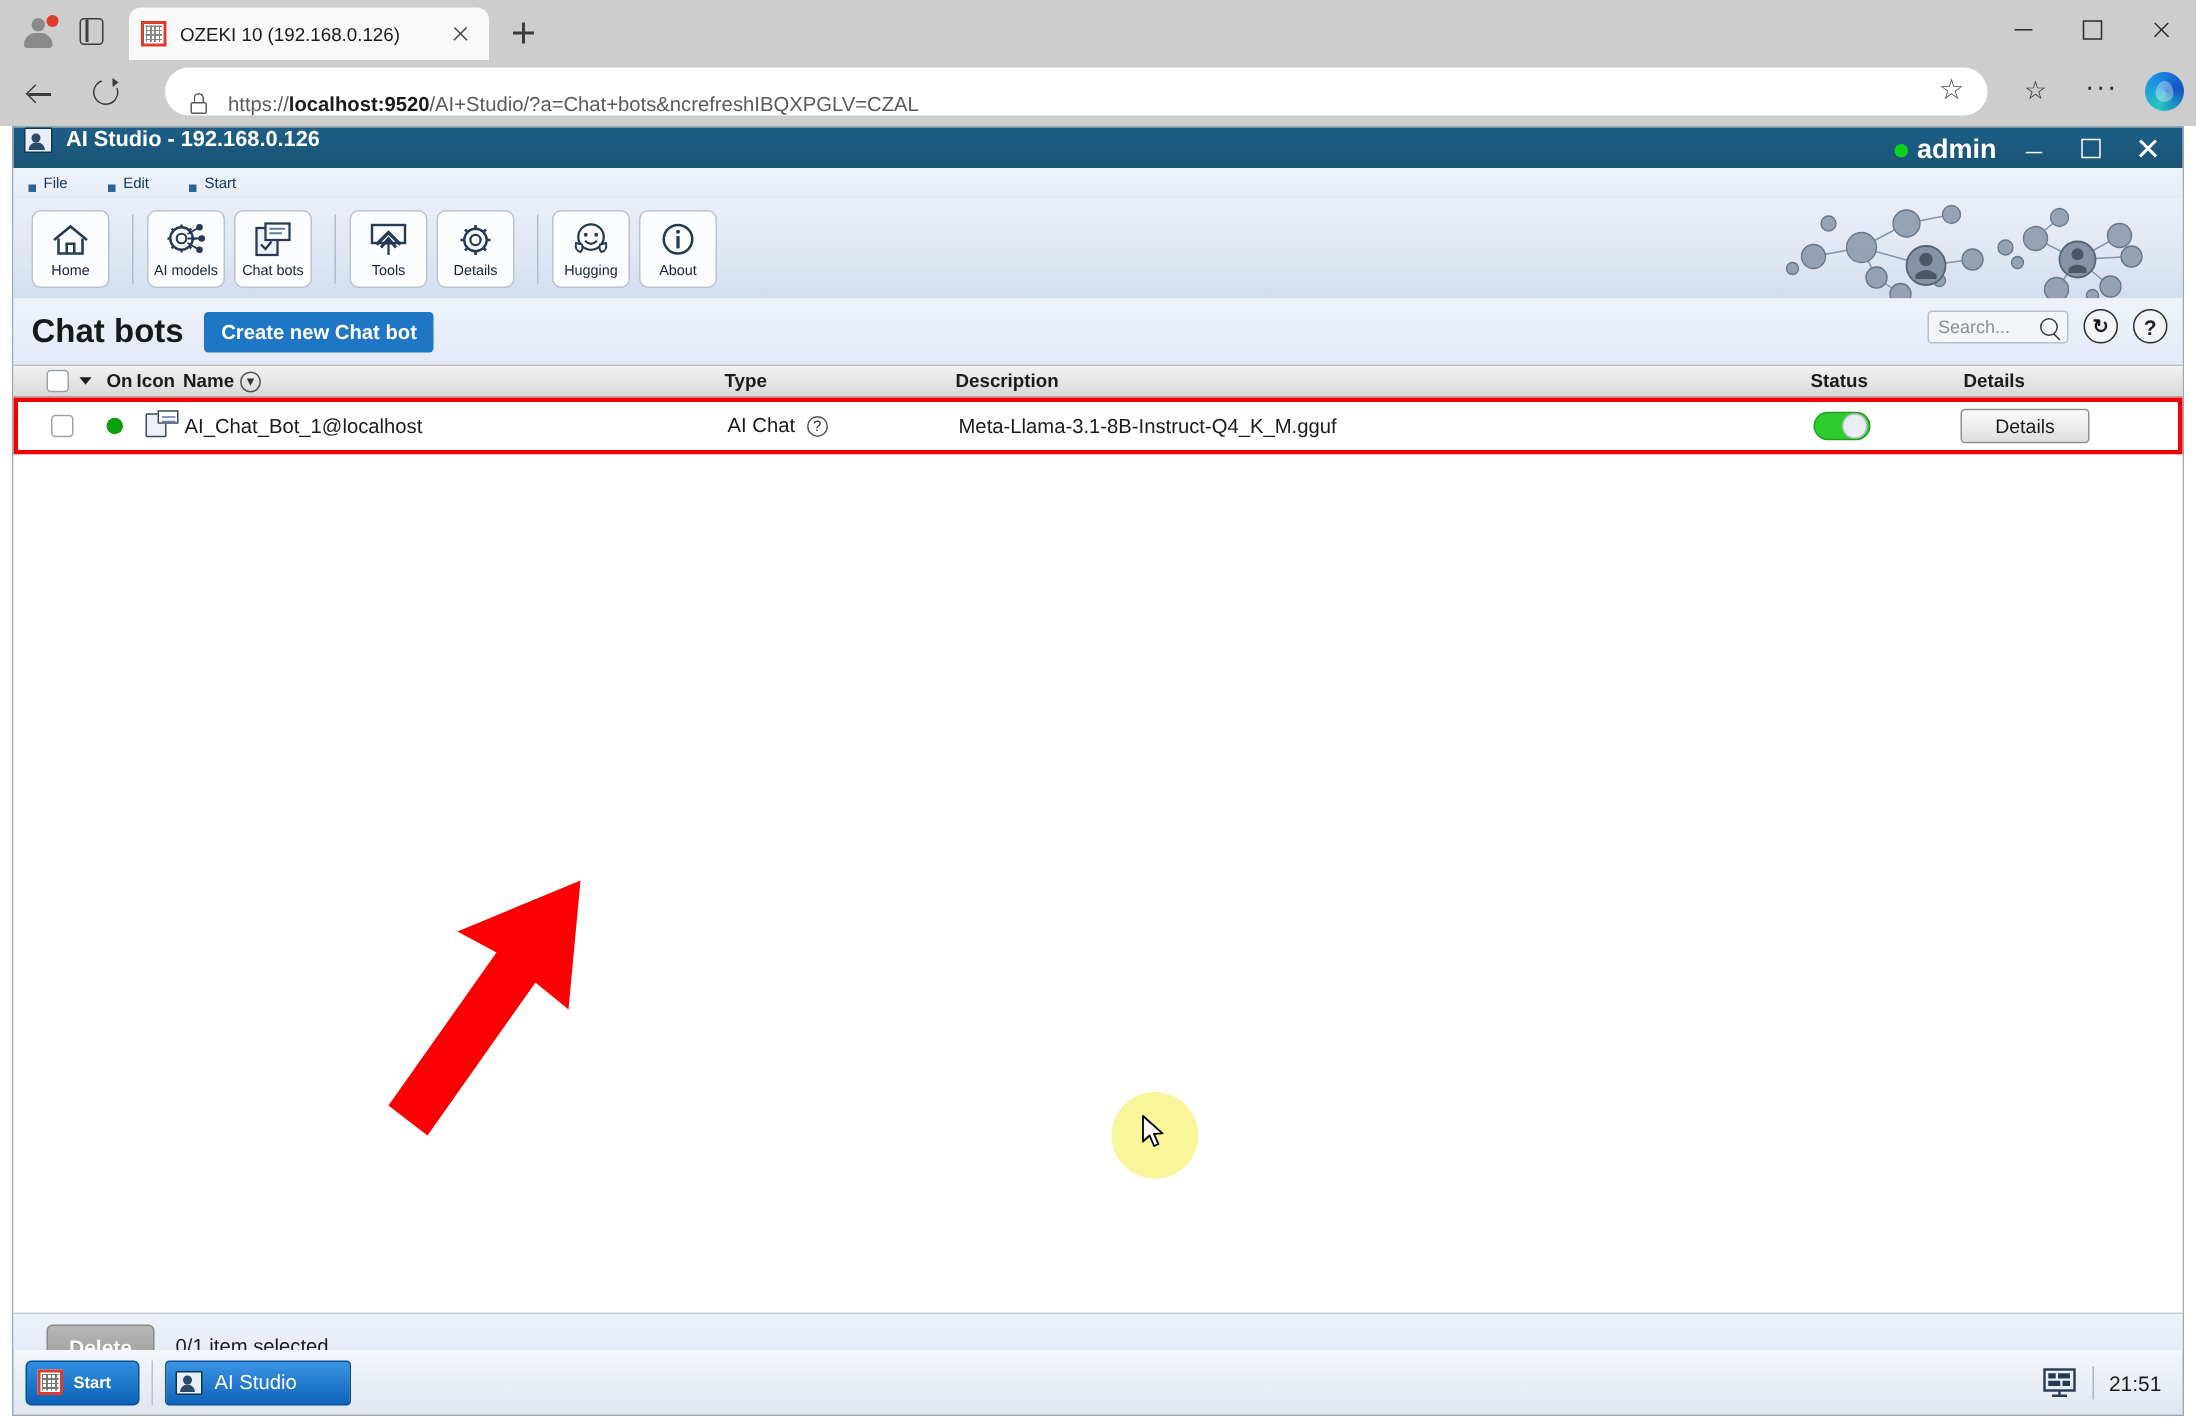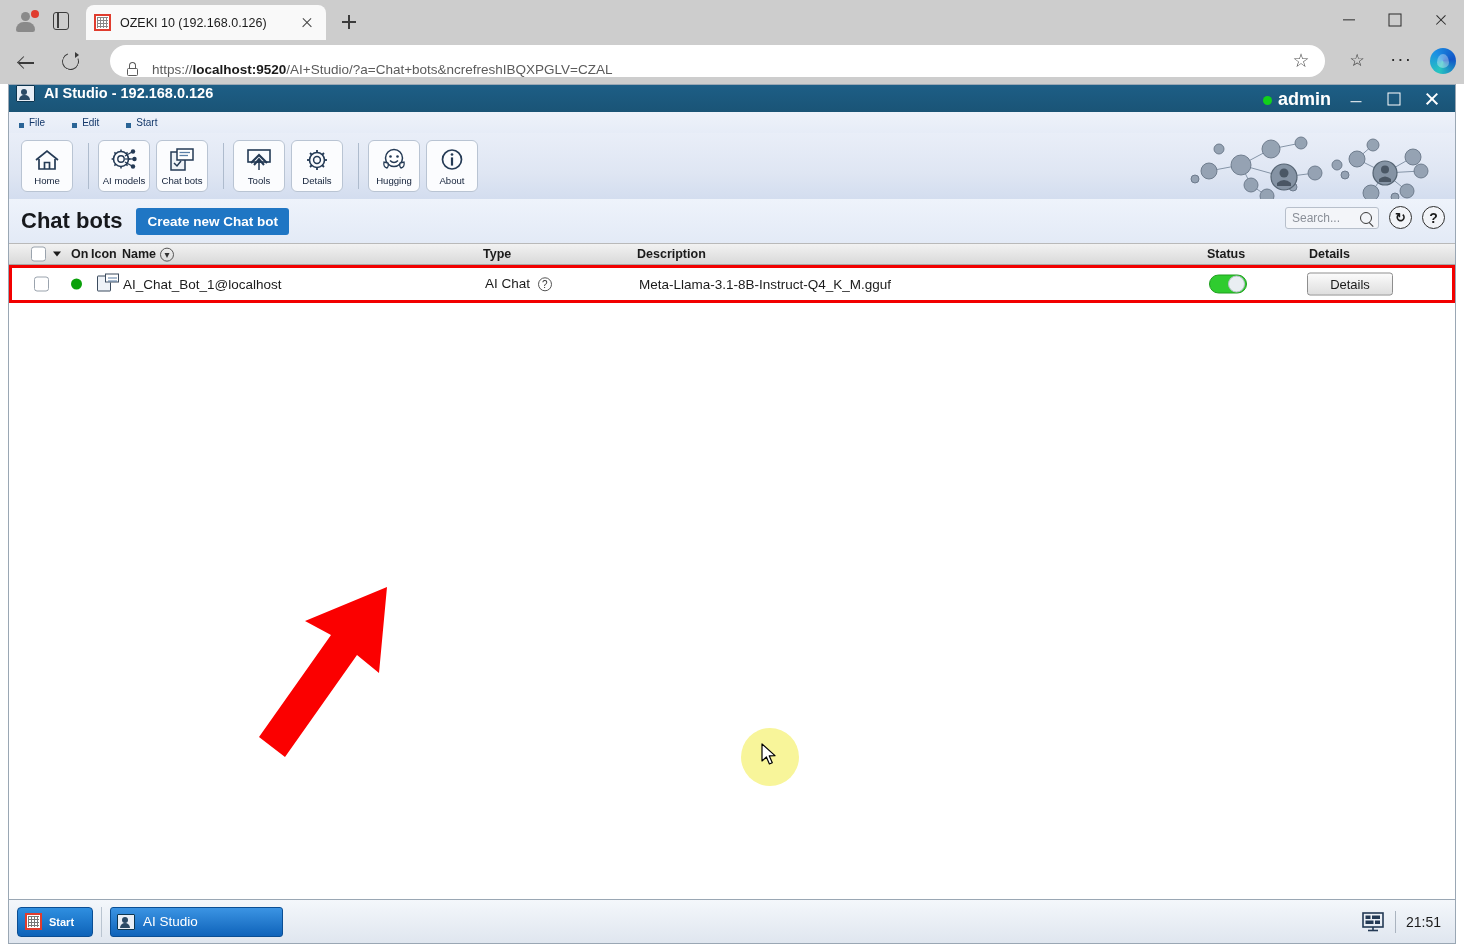--- a/index.html
+++ b/index.html
@@ -381,21 +381,21 @@
     background: #ffffff; position: relative; overflow: hidden; flex: 0 0 17px;
   }
   .start-ico::before {
     content: ""; position: absolute; inset: 1px;
     background:
       repeating-linear-gradient(to right, #777 0 1px, transparent 1px 3px),
       repeating-linear-gradient(to bottom, #777 0 1px, transparent 1px 3px);
   }
   .tb-divider { width: 1px; height: 30px; background: #b9c4d0; margin: 0 8px; }
   .task-item {
-    width: 173px; height: 30px; border-radius: 3px;
+    width: 124px; height: 30px; border-radius: 3px;
     background: linear-gradient(to bottom, #3b94e3, #0f63ba);
     border: 1px solid #0a4e94;
     display: flex; align-items: center; padding-left: 6px;
     color: #fff; font-size: 13.5px;
   }
   .task-ico {
     width: 18px; height: 16px; margin-right: 8px; flex: 0 0 18px;
     background: #e8eef6; border: 1.3px solid #0d3650; border-radius: 1px; position: relative;
   }
   .task-ico::before {
@@ -728,20 +728,24 @@
       </svg>
     </div>
     <div class="cursor-halo"></div>
     <div class="cursor-ptr">
       <svg width="18" height="24" viewBox="0 0 18 24">
         <path d="M1 1 L1 18 L5.4 14 L8.4 21 L11.3 19.7 L8.3 12.9 L14 12.6 Z" fill="#ffffff" stroke="#000000" stroke-width="1.2" stroke-linejoin="round"></path>
       </svg>
     </div>
   </div>
 
+  <div class="app-bottom">
+    <div class="del-btn">Delete</div>
+    <div class="sel-text">0/1 item selected</div>
+  </div>
 </div>
 
 <div class="taskbar">
   <div class="start-btn">
     <span class="start-ico"></span>
     <span>Start</span>
   </div>
   <div class="tb-divider"></div>
   <div class="task-item">
     <span class="task-ico"></span>

